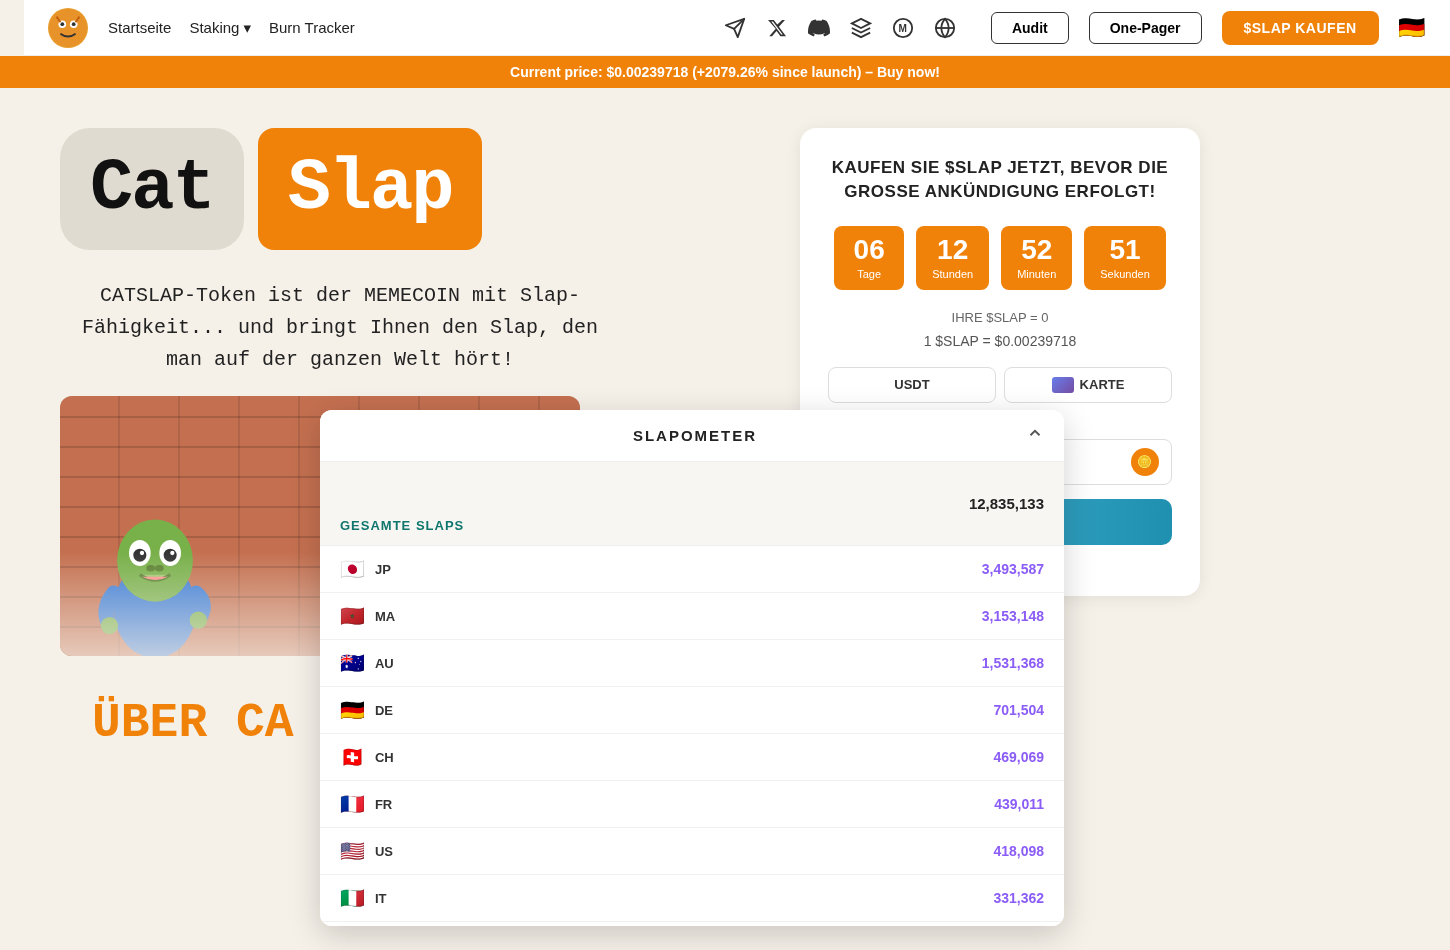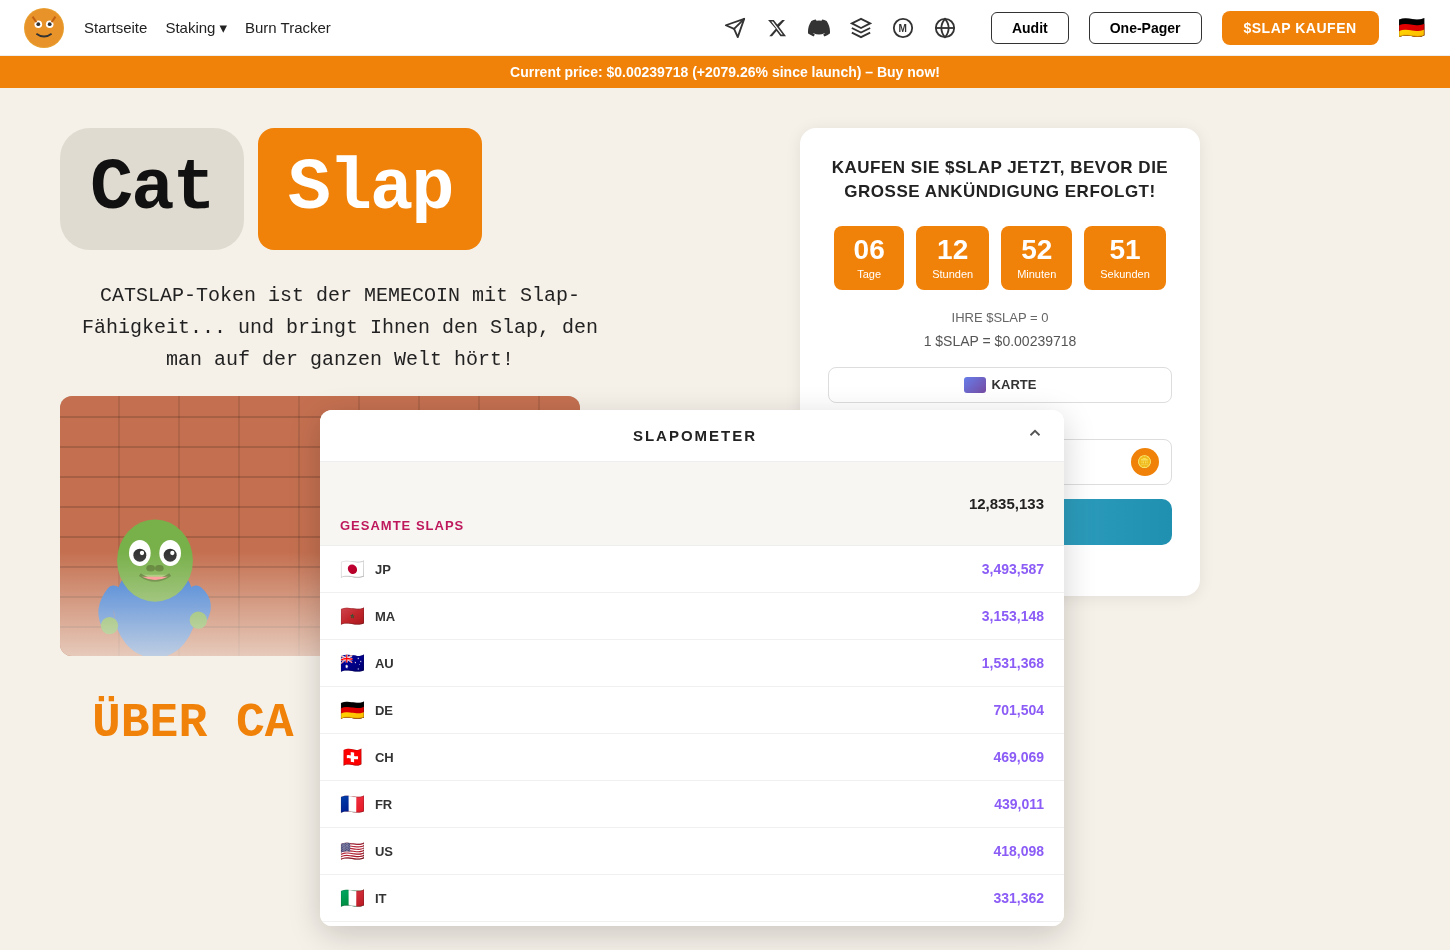--- a/index.html
+++ b/index.html
@@ -15,20 +15,21 @@
     .navbar {
       background: #fff;
       display: flex;
       align-items: center;
       padding: 0 24px;
       height: 56px;
       gap: 20px;
       border-bottom: 1px solid #eee;
       position: relative;
       z-index: 10;
+      margin-left: 24px;
     }
     .nav-logo {
       width: 40px;
       height: 40px;
       border-radius: 50%;
       background: #e8a030;
       display: flex;
       align-items: center;
       justify-content: center;
       overflow: hidden;
@@ -215,21 +216,21 @@
       align-items: center;
       justify-content: space-between;
       padding: 12px 20px;
       background: #f8f6f2;
       border-bottom: 1px solid #eee;
     }
     .slap-total-label {
       font-size: 13px;
       font-weight: 700;
       letter-spacing: 1px;
-      color: #be185d;
+      color: #0f766e;
       margin-top: 44px;
     }
     .slap-total-value {
       font-size: 15px;
       font-weight: 700;
       color: #222;
     }
     .slap-list {
       max-height: 380px;
       overflow-y: auto;
@@ -608,20 +609,21 @@
           <div class="countdown-num">51</div>
           <div class="countdown-label">Sekunden</div>
         </div>
       </div>
 
       <div class="slap-balance">IHRE $SLAP = 0</div>
       <div class="slap-rate">1 $SLAP = $0.00239718</div>
 
       
       <div class="payment-tabs">
+        <div class="payment-tab">USDT</div>
         <div class="payment-tab-card">
           <div class="card-icon"></div>
           <span>KARTE</span>
         </div>
       </div>
 
       
       <div class="receive-label">Sie erhalten $SLAP</div>
       <div class="receive-input">
         <span class="receive-input-val">0</span>

